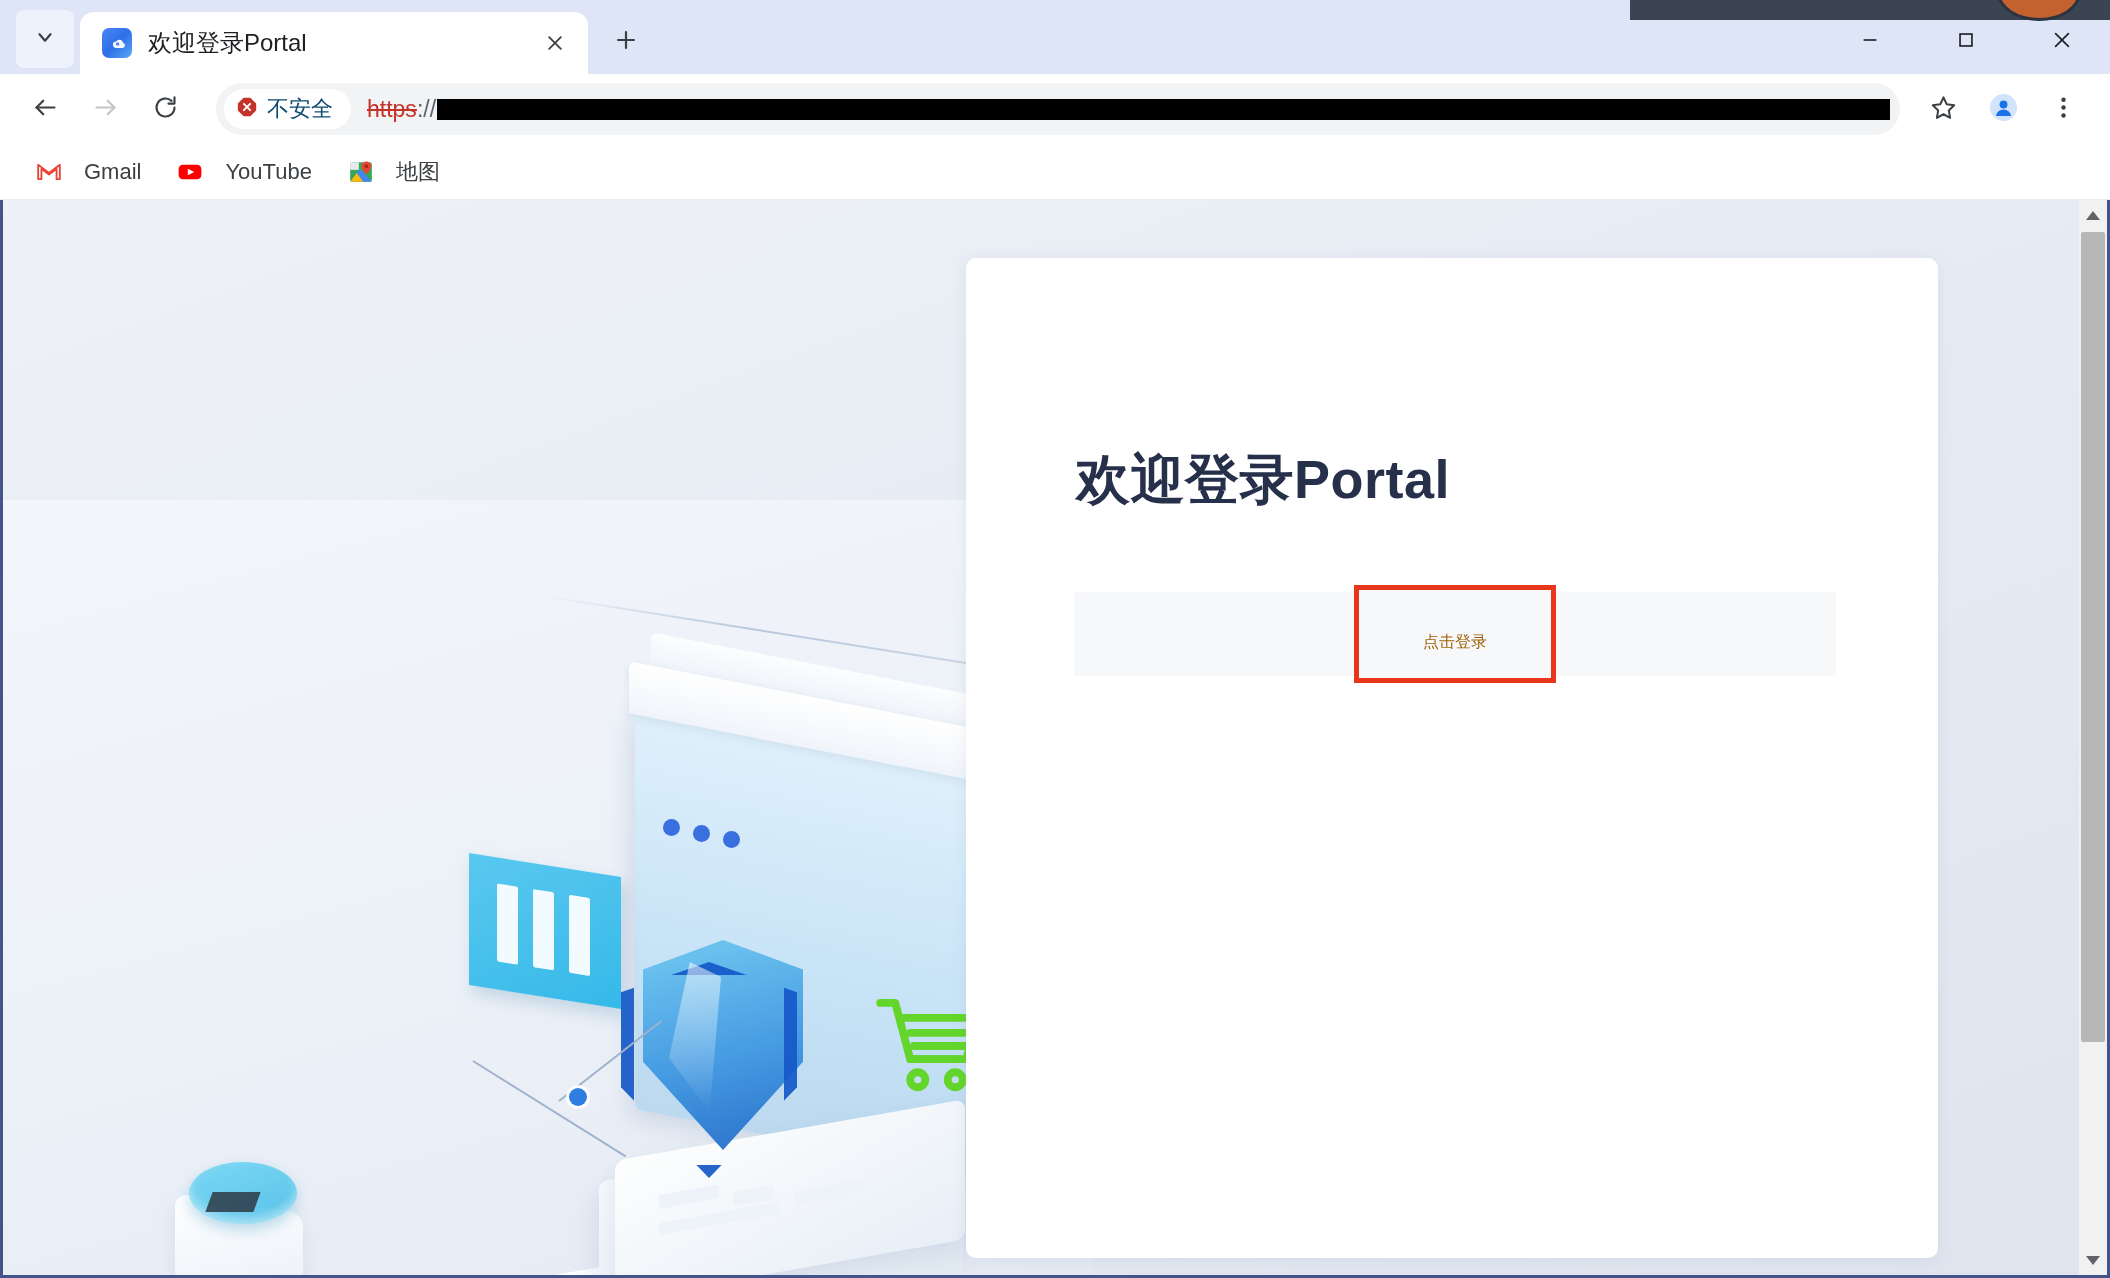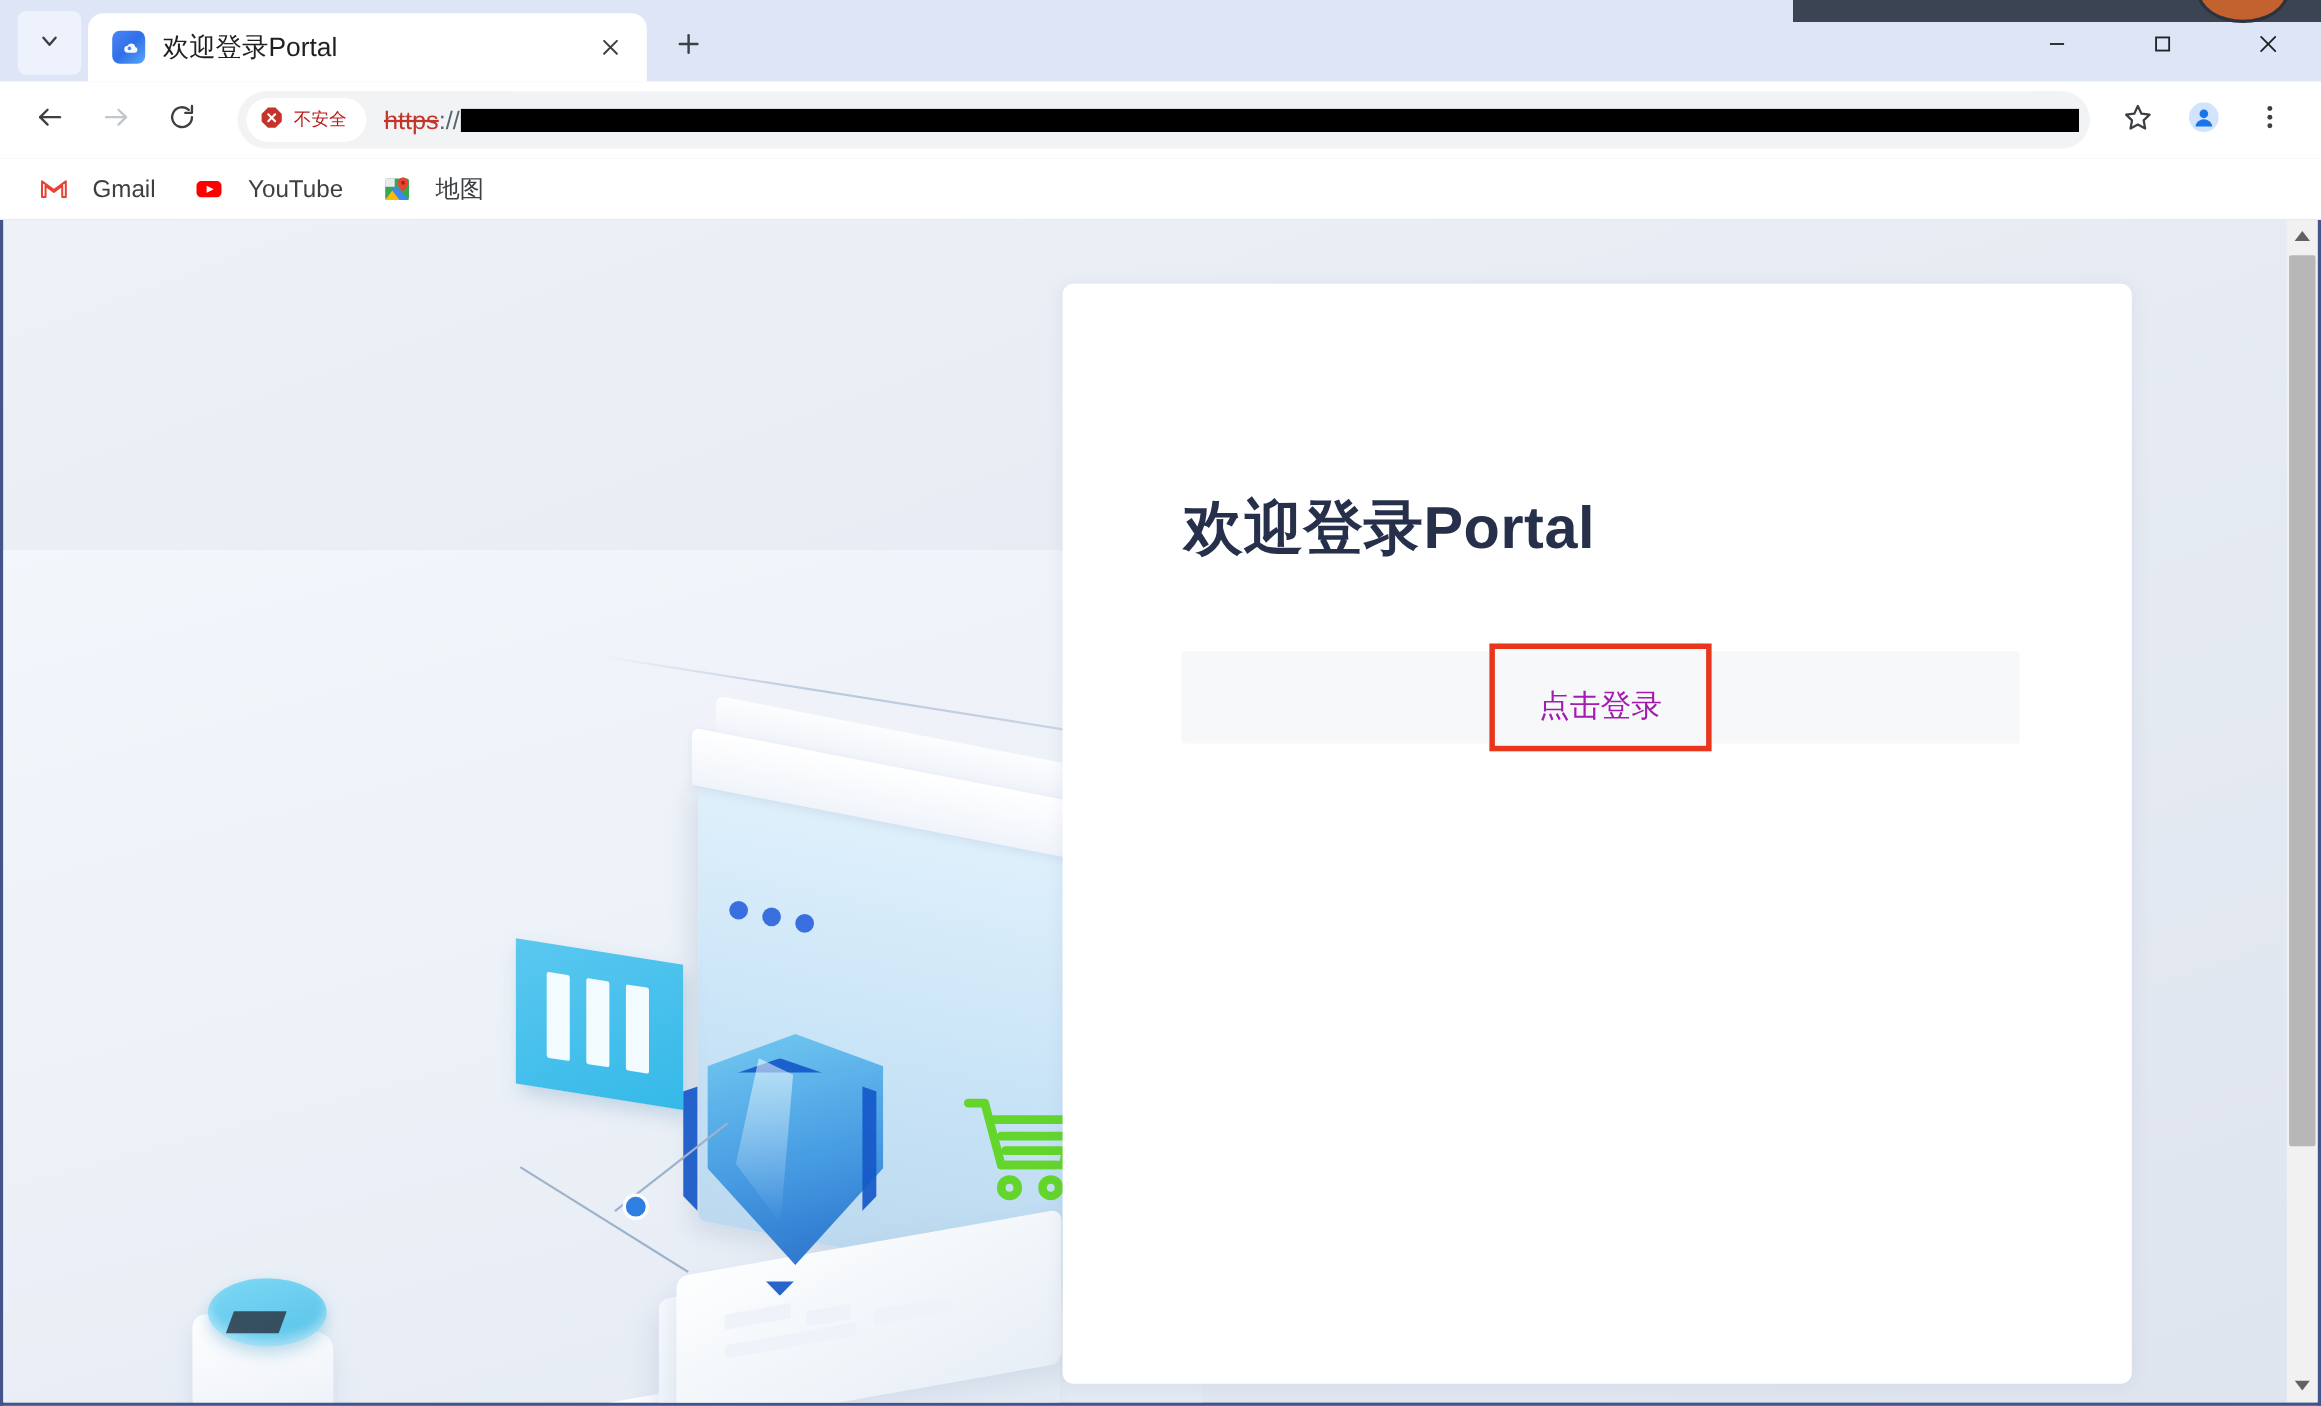--- a/index.html
+++ b/index.html
@@ -138,22 +138,22 @@
     height: 40px;
     background: #ffffff;
     border-radius: 20px;
     display: flex; align-items: center;
     padding: 0 18px 0 12px;
     gap: 9px;
     flex: 0 0 auto;
   }
   .sec-badge svg { width: 22px; height: 22px; flex: 0 0 auto; }
   .sec-text {
-    font-size: 16px;
-    color: #b91c1c;
+    font-size: 22px;
+    color: #0c4a6e;
     white-space: nowrap;
   }
   .url-wrap {
     display: flex; align-items: center;
     margin-left: 16px;
     flex: 1 1 auto;
     min-width: 0;
     overflow: hidden;
   }
   .url-scheme {
@@ -395,22 +395,22 @@
   }
   .login-btn {
     position: absolute;
     left: 388px; top: 327px;
     width: 202px; height: 98px;
     background: #f7f8fa;
     border: 5px solid #e8361c;
     display: flex; align-items: center; justify-content: center;
   }
   .login-btn-label {
-    font-size: 28px;
-    color: #a21caf;
+    font-size: 16px;
+    color: #a16207;
     white-space: nowrap;
     margin-top: 16px;
   }
 
   
   .scrollbar {
     width: 28px;
     background: #f1f1f1;
     display: flex; flex-direction: column;
     align-items: center;

